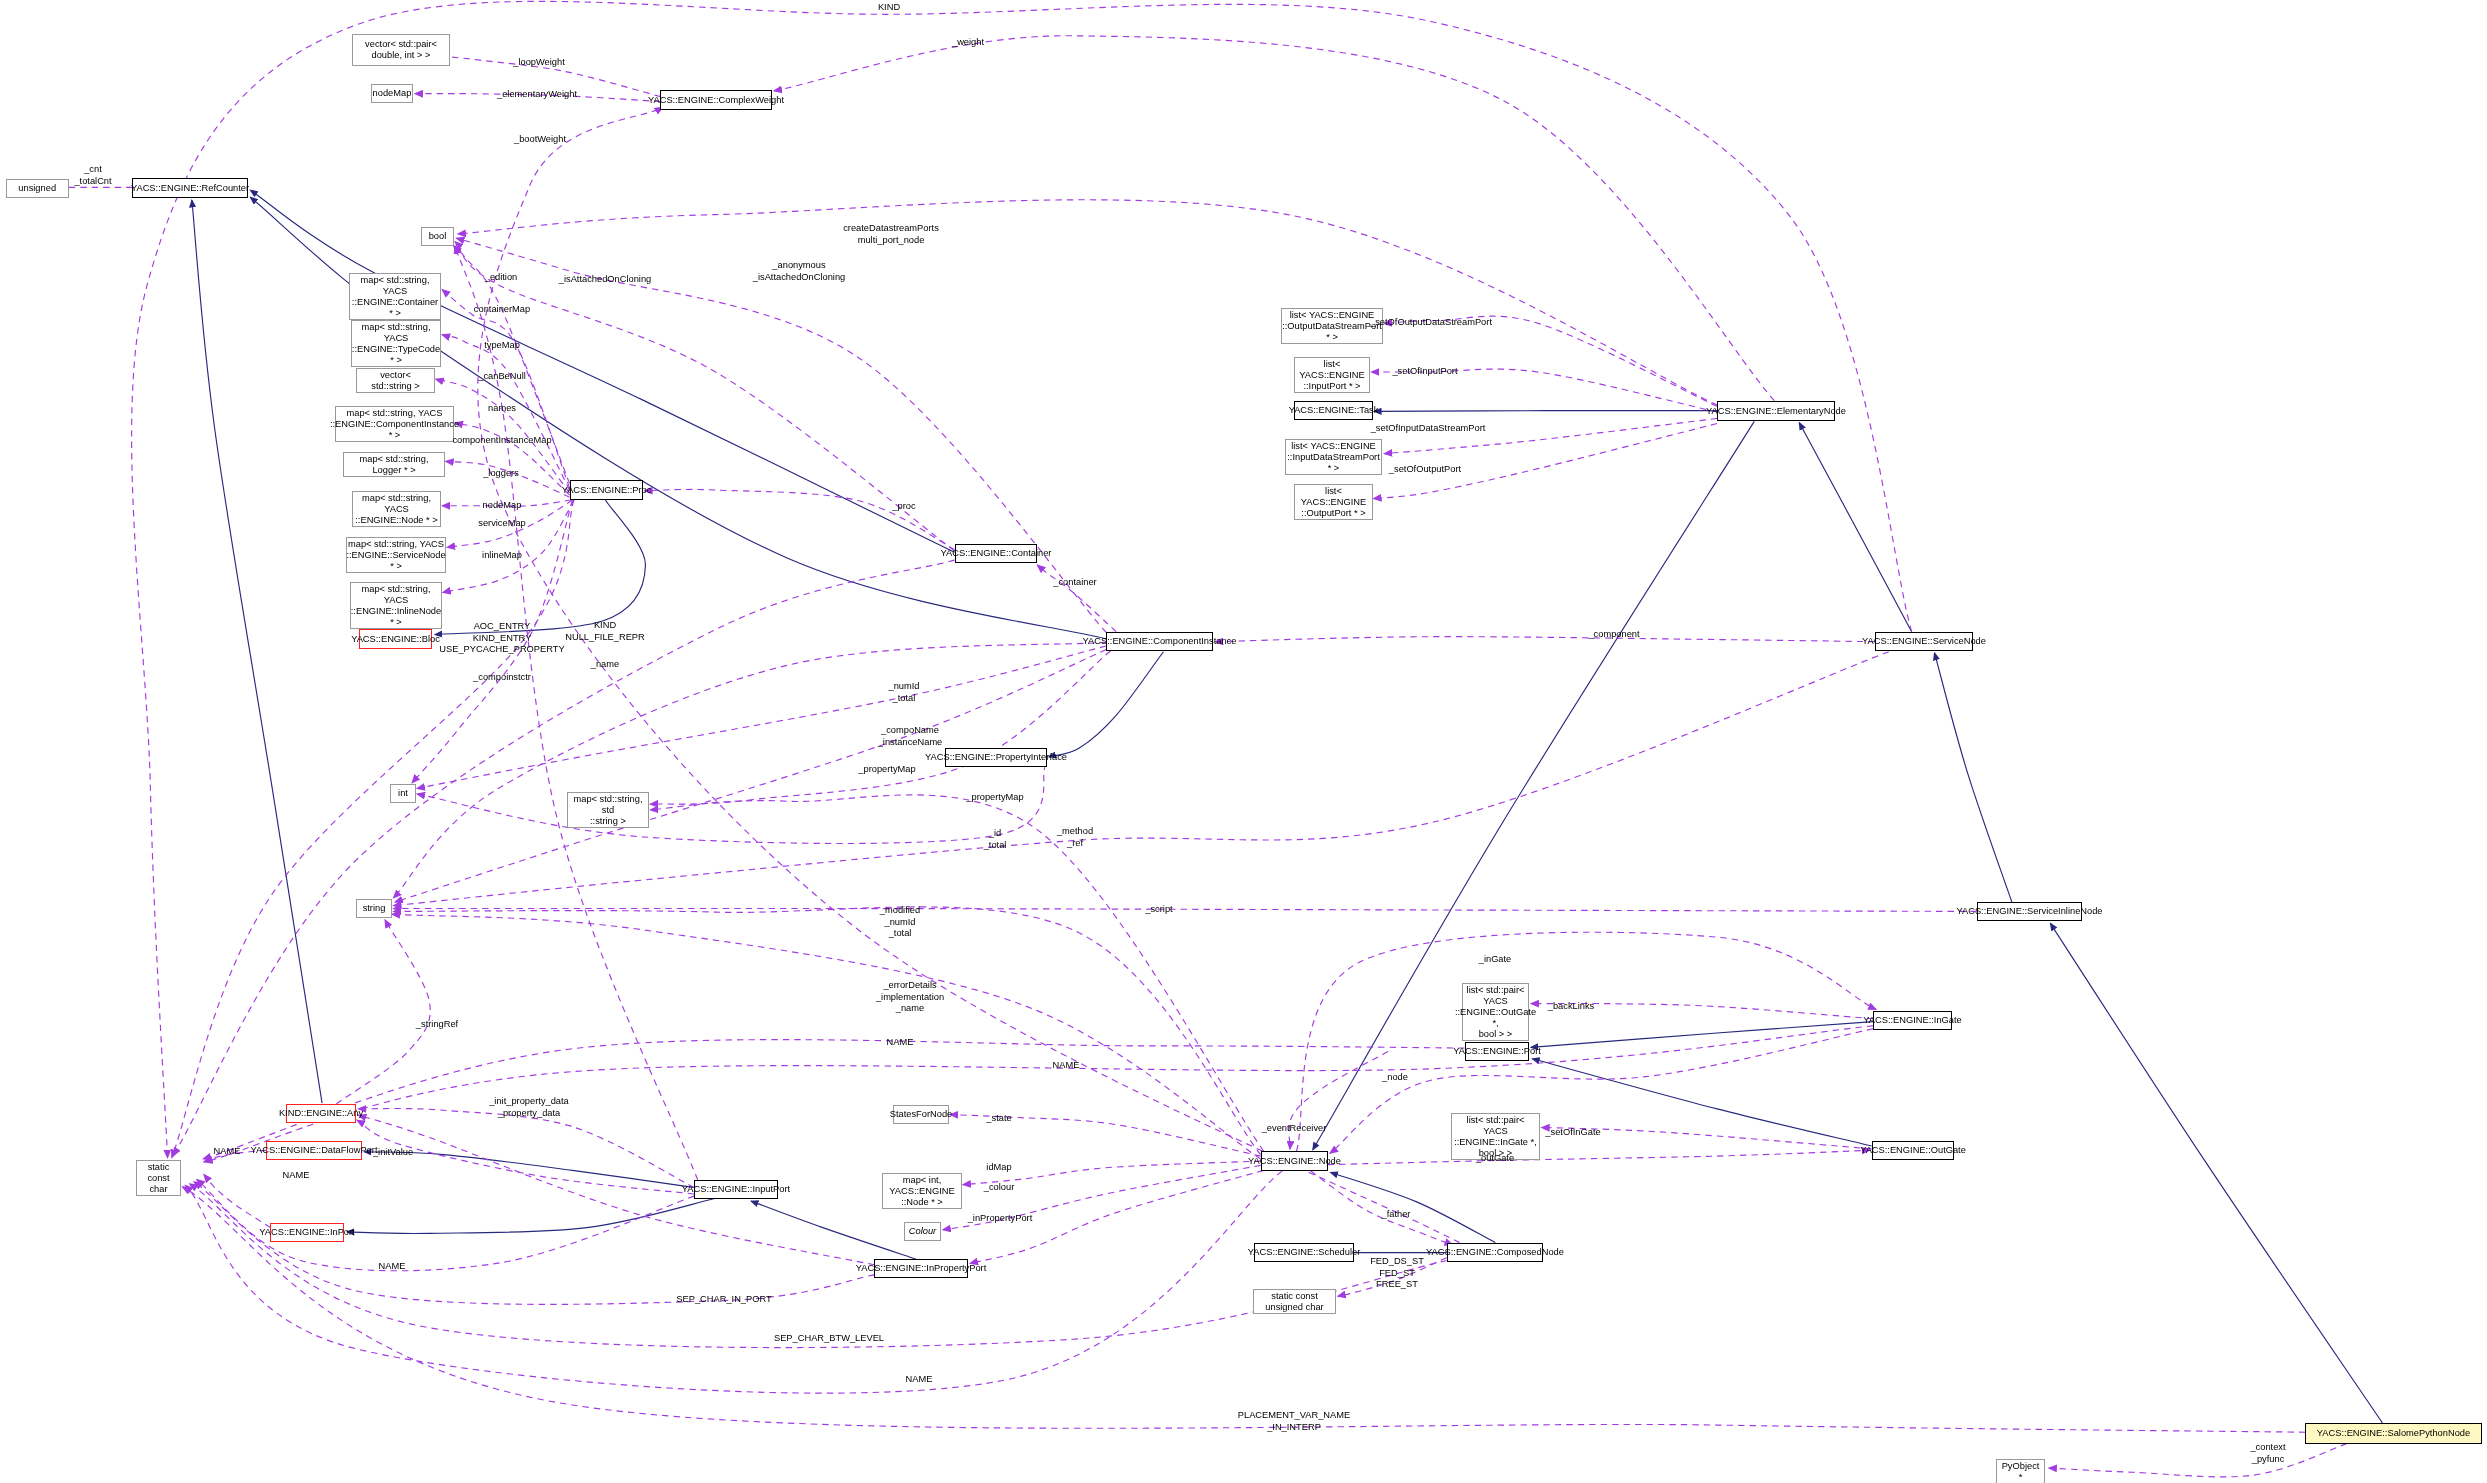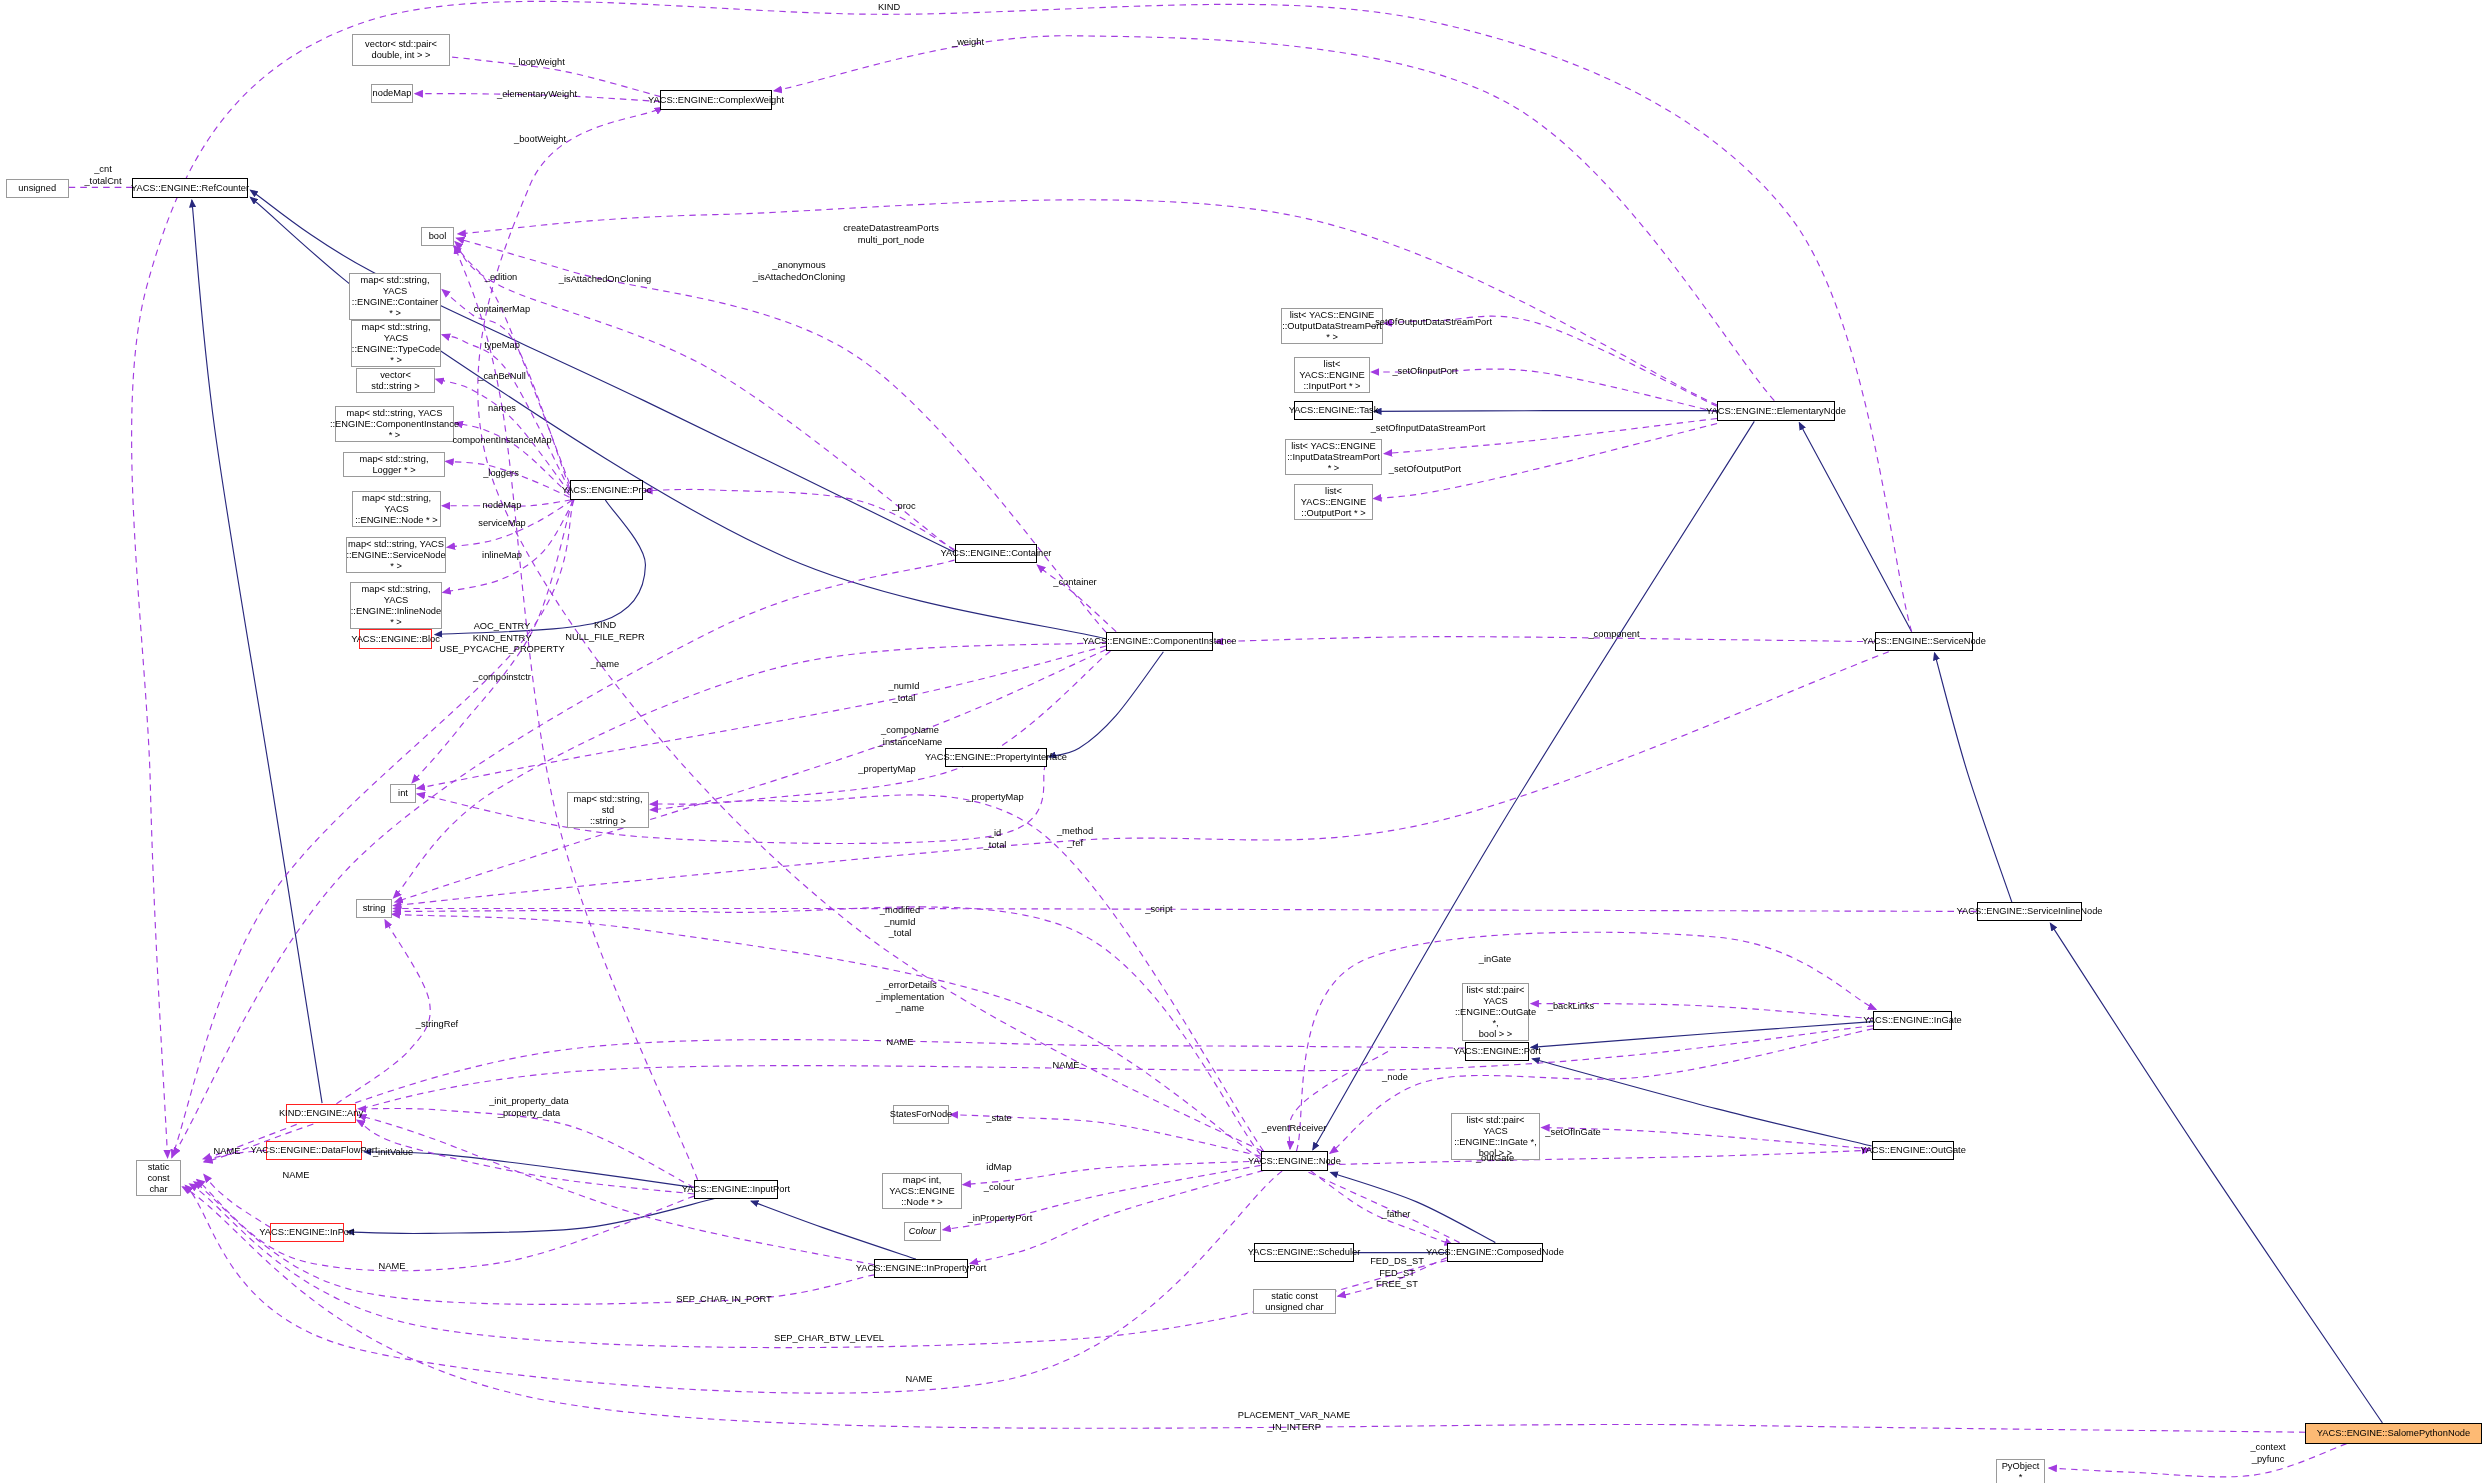--- a/index.html
+++ b/index.html
@@ -4,21 +4,21 @@
 <style>
   html,body{margin:0;padding:0;background:#ffffff;}
   #canvas{position:relative;width:2487px;height:1483px;background:#ffffff;overflow:hidden;
           font-family:"Liberation Sans","DejaVu Sans",sans-serif;}
   #edges{position:absolute;left:0;top:0;width:2487px;height:1483px;}
   .node{position:absolute;display:flex;align-items:center;justify-content:center;text-align:center;
         background:#ffffff;border:0.7px solid #9a9a9a;color:#000;font-size:9.3px;line-height:1.18;
         white-space:pre-line;box-sizing:border-box;padding:0.7px 2.1px;}
   .node.bold{border:1.4px solid #000000;}
   .node.red{border:1.4px solid #ff2020;}
-  .node.subject{border:1.4px solid #000000;background:#fdba74;}
+  .node.subject{border:1.4px solid #000000;background:#fef9c3;}
   .edge-label{position:absolute;transform:translate(-50%,-50%);color:#000;font-size:9.3px;
         line-height:1.25;text-align:center;white-space:pre-line;pointer-events:none;}
 </style>
 </head>
 <body>
 
 <div id="canvas">
   <svg id="edges" xmlns="http://www.w3.org/2000/svg" viewBox="0 0 3476 2073" width="2487" height="1483">
     <defs>
       <marker id="arr-inherit" markerWidth="12" markerHeight="10" refX="10" refY="5" orient="auto" markerUnits="userSpaceOnUse">
@@ -180,21 +180,21 @@
       <div class="node plain" style="left: 1253px; top: 1289px; width: 83px; min-height: 18.6px;">static const unsigned char</div>
       <div class="node subject" style="left: 2305px; top: 1423px; width: 177px; min-height: 21px;">YACS::ENGINE::SalomePythonNode</div>
       <div class="node plain" style="left: 1996px; top: 1459px; width: 49px; min-height: 18.6px;">PyObject *</div>
     </div>
   <div id="labels-layer">
       <div class="edge-label" style="left: 889px; top: 7.9px;">KIND</div>
       <div class="edge-label" style="left: 968px; top: 43px;">_weight</div>
       <div class="edge-label" style="left: 539px; top: 63px;">_loopWeight</div>
       <div class="edge-label" style="left: 537px; top: 95px;">_elementaryWeight</div>
       <div class="edge-label" style="left: 540px; top: 140px;">_bootWeight</div>
-      <div class="edge-label" style="left: 103px; top: 176px;">_cnt
+      <div class="edge-label" style="left: 93px; top: 176px;">_cnt
 _totalCnt</div>
       <div class="edge-label" style="left: 891px; top: 235px;">createDatastreamPorts
 multi_port_node</div>
       <div class="edge-label" style="left: 799px; top: 272px;">_anonymous
 _isAttachedOnCloning</div>
       <div class="edge-label" style="left: 605px; top: 280px;">_isAttachedOnCloning</div>
       <div class="edge-label" style="left: 501px; top: 278px;">_edition</div>
       <div class="edge-label" style="left: 502px; top: 310px;">containerMap</div>
       <div class="edge-label" style="left: 502px; top: 346px;">typeMap</div>
       <div class="edge-label" style="left: 502px; top: 377px;">_canBeNull</div>

